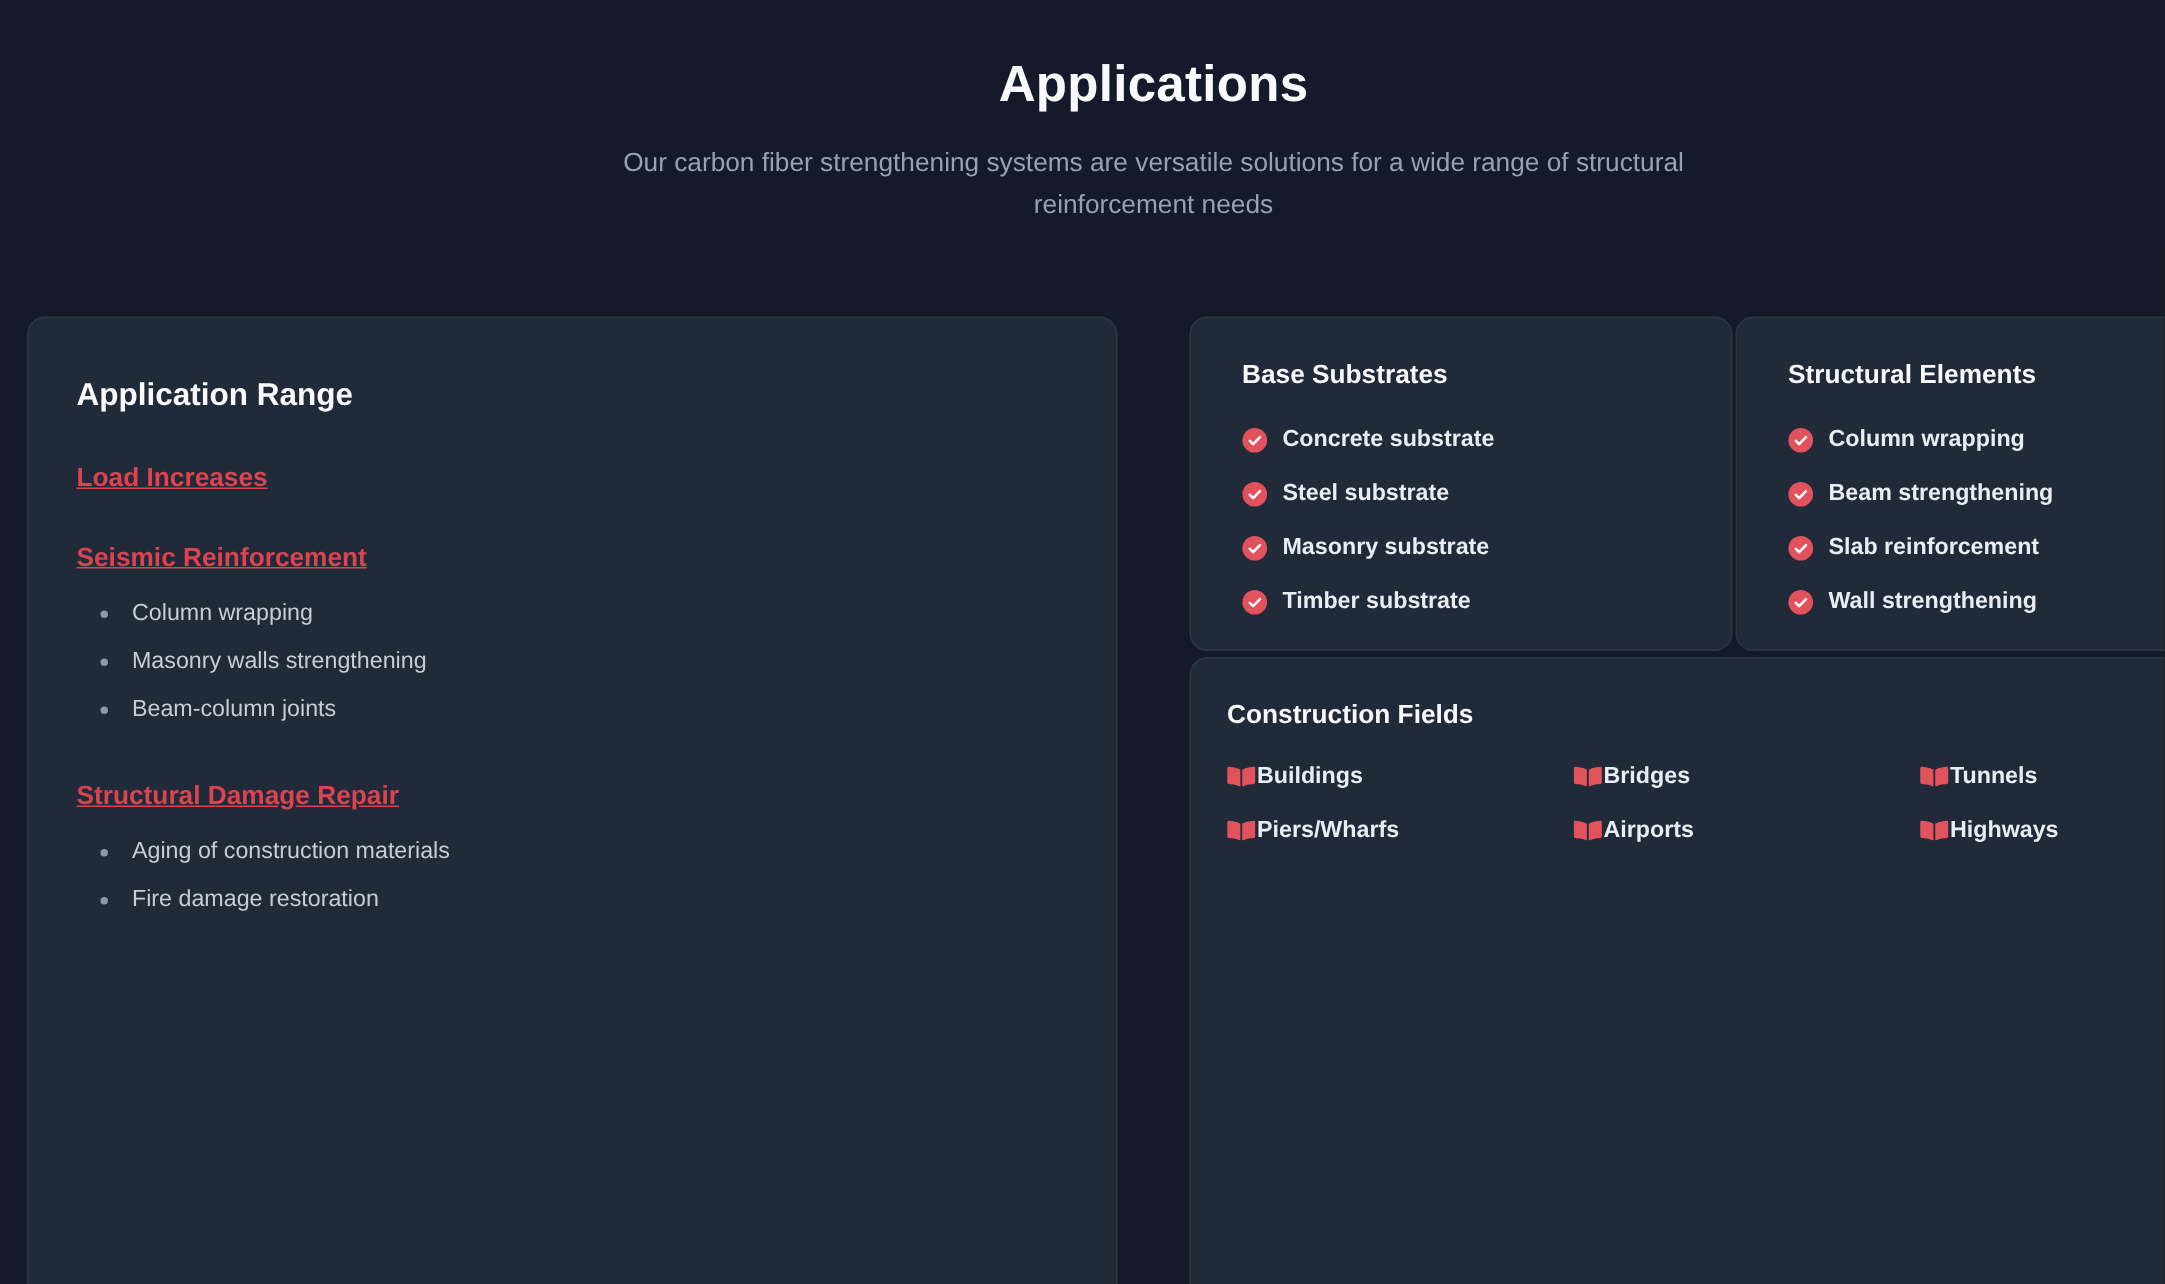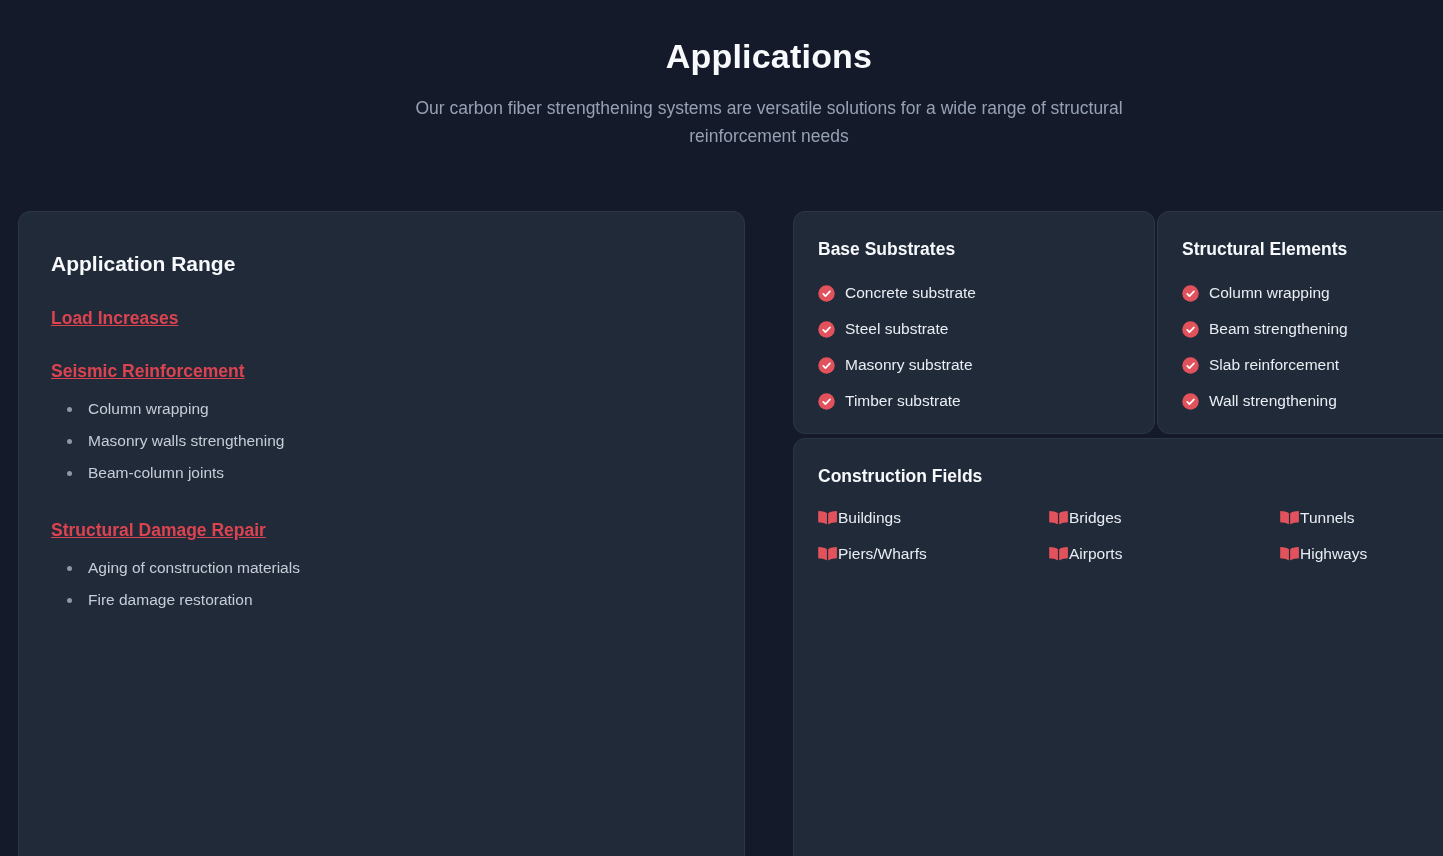--- a/index.html
+++ b/index.html
@@ -50,25 +50,25 @@
     padding-left:37px;position:relative;
     font-size:15.5px;color:var(--list-text);
   }
   .bullet-item::before{
     content:"";position:absolute;left:16px;top:50%;margin-top:-2.5px;
     width:5px;height:5px;border-radius:50%;background:var(--bullet);
   }
   
   .right-col{display:flex;flex-direction:column;gap:4px;}
   .top-row{display:grid;grid-template-columns:362px 363px;column-gap:2px;}
-  .card-sm{height:223px;padding:26px 24px;}
+  .card-sm{height:223px;padding:26px 34px;}
   .card-sm-title,.card-wide-title{font-size:17.5px;font-weight:700;color:var(--title-text);line-height:23px;}
   .check-list{margin-top:14px;}
   .check-row{height:36px;display:flex;align-items:center;gap:10px;}
-  .check-row .label,.field-item .label{font-size:15.5px;color:var(--item-text);}
+  .check-row .label,.field-item .label{font-size:15.5px;color:var(--item-text);font-weight:bold;}
   .check-icon{flex:0 0 auto;display:block;}
   
   .card-wide{min-height:440px;padding:26px 24px;}
   .fields-grid{
     margin-top:12px;display:grid;
     grid-template-columns:231px 231px 1fr;
   }
   .field-item{height:36px;display:flex;align-items:center;gap:1px;}
   .book-icon{flex:0 0 auto;display:block;}
 </style>

